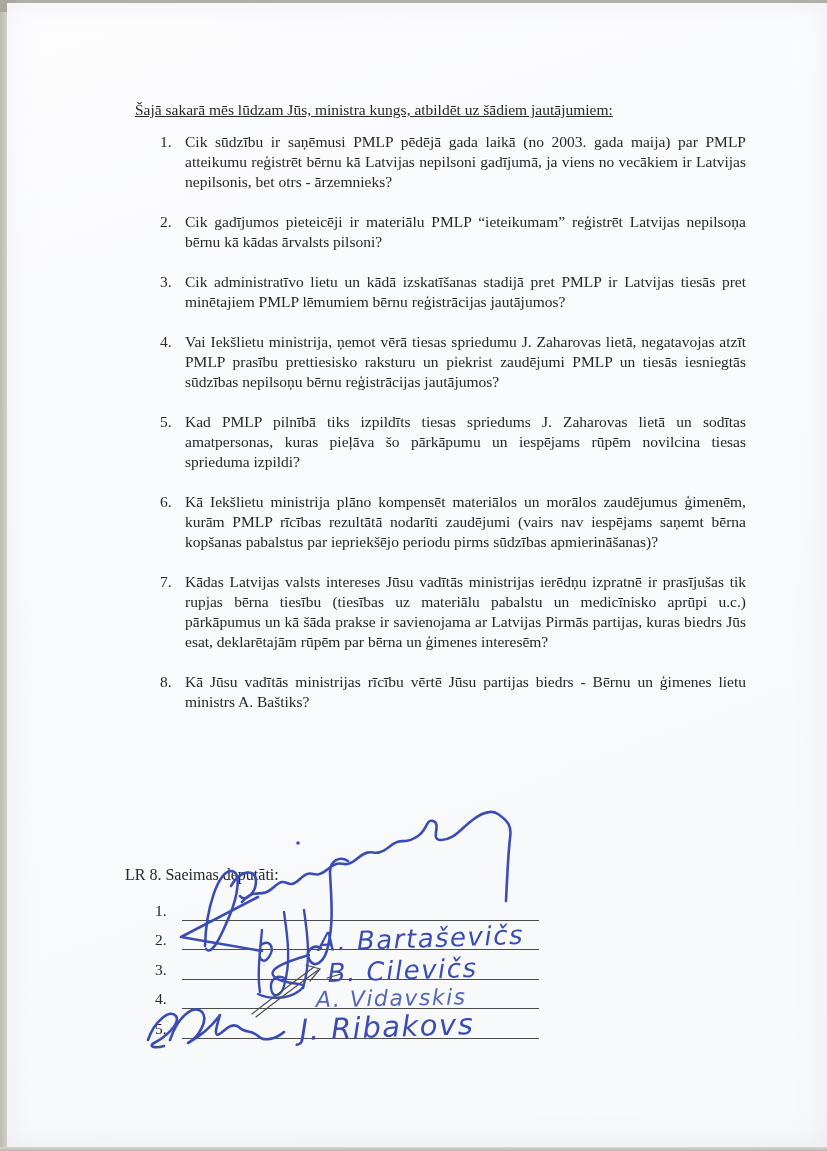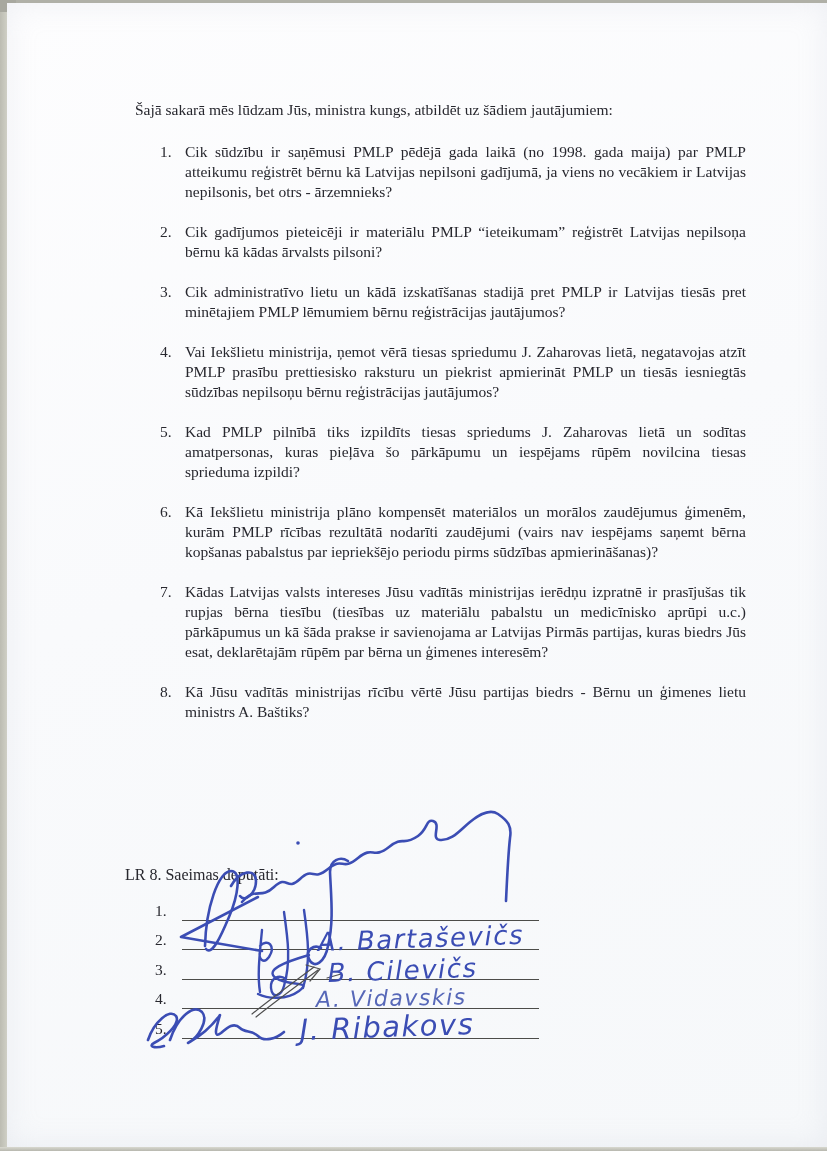--- a/index.html
+++ b/index.html
@@ -19,21 +19,21 @@
     position:absolute; left:7px; top:3px; width:820px; height:1144px;
     background:linear-gradient(160deg,#fdfdfe 0%,#f9fafc 45%,#f6f8fa 100%);
     box-shadow:inset 0 0 30px rgba(175,185,200,0.18);
   }
   .content {
     position:absolute; left:128px; top:97px; width:611px;
     color:#27272e;
     font-size:15.5px; line-height:20px;
     text-align:justify;
   }
-  .intro { margin:0 0 22px 0; }
+  .intro { margin:0 0 12px 0;text-decoration:underline; }
   ol.questions { list-style:none; margin:0; padding:0 0 0 25px; }
   ol.questions li {
     display:flex; margin-bottom:20px;
   }
   .q-num { flex:0 0 20px; text-align:left; }
   .q-text { flex:1; text-align:justify; padding-left:5px; }
   .sig-section {
     position:absolute; left:118px; top:862px; color:#27272e;
     font-size:16px; line-height:20px;
   }
@@ -64,33 +64,33 @@
   <div class="edge-corner"></div>
 
   <div class="page">
 
     <div class="content">
       <p class="intro">Šajā sakarā mēs lūdzam Jūs, ministra kungs, atbildēt uz šādiem jautājumiem:</p>
 
       <ol class="questions">
         <li>
           <span class="q-num">1.</span>
-          <span class="q-text">Cik sūdzību ir saņēmusi PMLP pēdējā gada laikā (no 1998. gada maija) par PMLP atteikumu reģistrēt bērnu kā Latvijas nepilsoni gadījumā, ja viens no vecākiem ir Latvijas nepilsonis, bet otrs - ārzemnieks?</span>
+          <span class="q-text">Cik sūdzību ir saņēmusi PMLP pēdējā gada laikā (no 2003. gada maija) par PMLP atteikumu reģistrēt bērnu kā Latvijas nepilsoni gadījumā, ja viens no vecākiem ir Latvijas nepilsonis, bet otrs - ārzemnieks?</span>
         </li>
         <li>
           <span class="q-num">2.</span>
           <span class="q-text">Cik gadījumos pieteicēji ir materiālu PMLP “ieteikumam” reģistrēt Latvijas nepilsoņa bērnu kā kādas ārvalsts pilsoni?</span>
         </li>
         <li>
           <span class="q-num">3.</span>
           <span class="q-text">Cik administratīvo lietu un kādā izskatīšanas stadijā pret PMLP ir Latvijas tiesās pret minētajiem PMLP lēmumiem bērnu reģistrācijas jautājumos?</span>
         </li>
         <li>
           <span class="q-num">4.</span>
-          <span class="q-text">Vai Iekšlietu ministrija, ņemot vērā tiesas spriedumu J. Zaharovas lietā, negatavojas atzīt PMLP prasību prettiesisko raksturu un piekrist apmierināt PMLP un tiesās iesniegtās sūdzības nepilsoņu bērnu reģistrācijas jautājumos?</span>
+          <span class="q-text">Vai Iekšlietu ministrija, ņemot vērā tiesas spriedumu J. Zaharovas lietā, negatavojas atzīt PMLP prasību prettiesisko raksturu un piekrist zaudējumi PMLP un tiesās iesniegtās sūdzības nepilsoņu bērnu reģistrācijas jautājumos?</span>
         </li>
         <li>
           <span class="q-num">5.</span>
           <span class="q-text">Kad PMLP pilnībā tiks izpildīts tiesas spriedums J. Zaharovas lietā un sodītas amatpersonas, kuras pieļāva šo pārkāpumu un iespējams rūpēm novilcina tiesas sprieduma izpildi?</span>
         </li>
         <li>
           <span class="q-num">6.</span>
           <span class="q-text">Kā Iekšlietu ministrija plāno kompensēt materiālos un morālos zaudējumus ģimenēm, kurām PMLP rīcības rezultātā nodarīti zaudējumi (vairs nav iespējams saņemt bērna kopšanas pabalstus par iepriekšējo periodu pirms sūdzības apmierināšanas)?</span>
         </li>
         <li>

